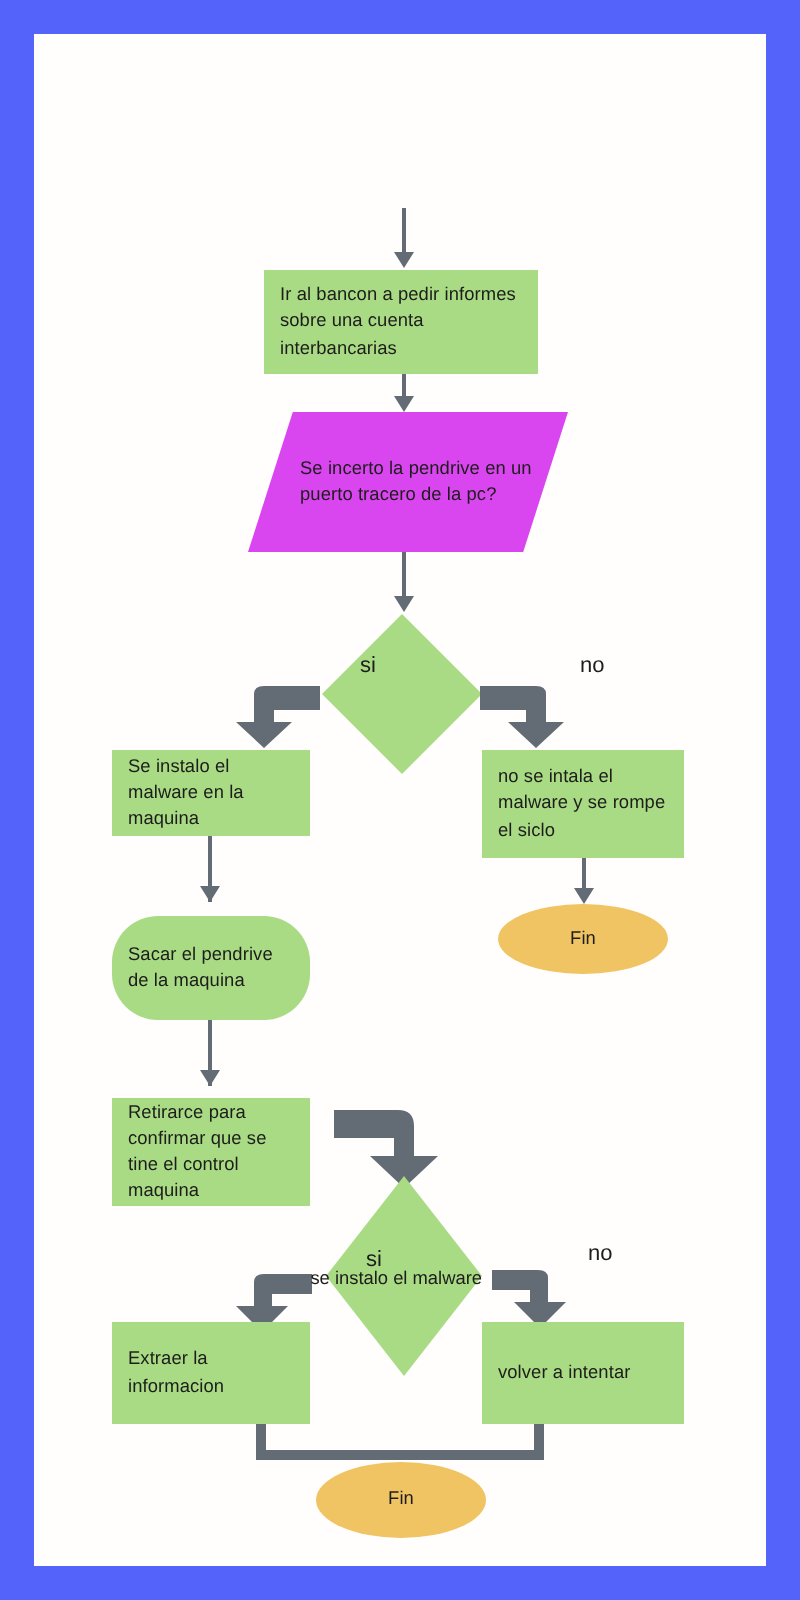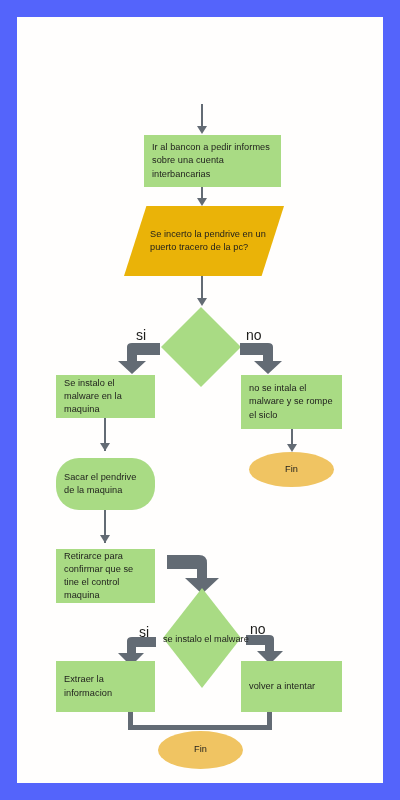--- a/index.html
+++ b/index.html
@@ -58,55 +58,56 @@
   .term {
     background: #f0c462;
     border-radius: 50%;
     align-items: center;
     justify-content: center;
     text-align: center;
   }
 
   
   .data-shape {
-    background: #eab308;
+    background: #d946ef;
     align-items: center;
     justify-content: flex-start;
     padding: 6px 10px 6px 26px;
     clip-path: polygon(14% 0, 100% 0, 86% 100%, 0 100%);
   }
 
   
   .diamond-wrap {
     position: absolute;
     display: flex;
     align-items: center;
-    justify-content: flex-start;
+    justify-content: flex-end;
   }
   .diamond-shape {
     position: absolute;
     inset: 0;
     background: #a9db84;
     clip-path: polygon(50% 0, 100% 50%, 50% 100%, 0 50%);
   }
   .diamond-label {
     position: relative;
     z-index: 3;
     color: #1d1d1b;
     font-size: 9.2px;
     white-space: nowrap;
     text-align: center;
   }
 
   
   .blabel {
     position: absolute;
     color: #1d1d1b;
-    font-size: 14px;
+    font-size: 11px;
     z-index: 6;
+    margin-left: 44px;
   }
 
   
   .conn { position: absolute; }
 
   
   .vline {
     position: absolute;
     width: 2.2px;
     background: #636b74;
@@ -135,21 +136,21 @@
 
 <div id="frame">
   <div id="canvas">
 
 
     <div class="conn">
       <div class="vline" style="left:201px; top:104px; height:26px;"></div>
       <div class="vhead" style="left:196.5px; top:126px;"></div>
     </div>
 
-    <div class="node proc" style="left:144px; top:135px; width:137px; height:52px;">
+    <div class="node proc" style="left:132px; top:135px; width:137px; height:52px;">
       <span class="txt">Ir al bancon a pedir informes sobre una cuenta interbancarias</span>
     </div>
 
     <div class="conn">
       <div class="vline" style="left:201px; top:187px; height:16px;"></div>
       <div class="vhead" style="left:196.5px; top:198px;"></div>
     </div>
 
     <div class="node data-shape" style="left:124px; top:206px; width:160px; height:70px;">
       <span class="txt">Se incerto la pendrive en un puerto tracero de la pc?</span>

